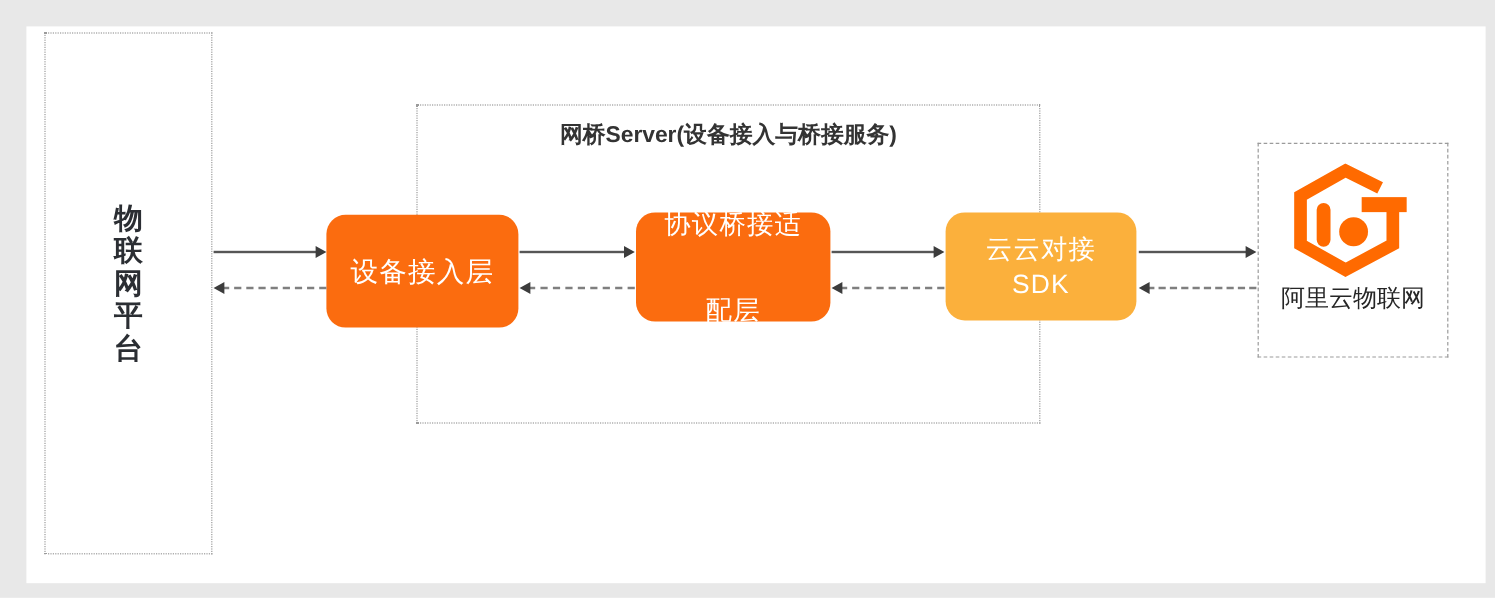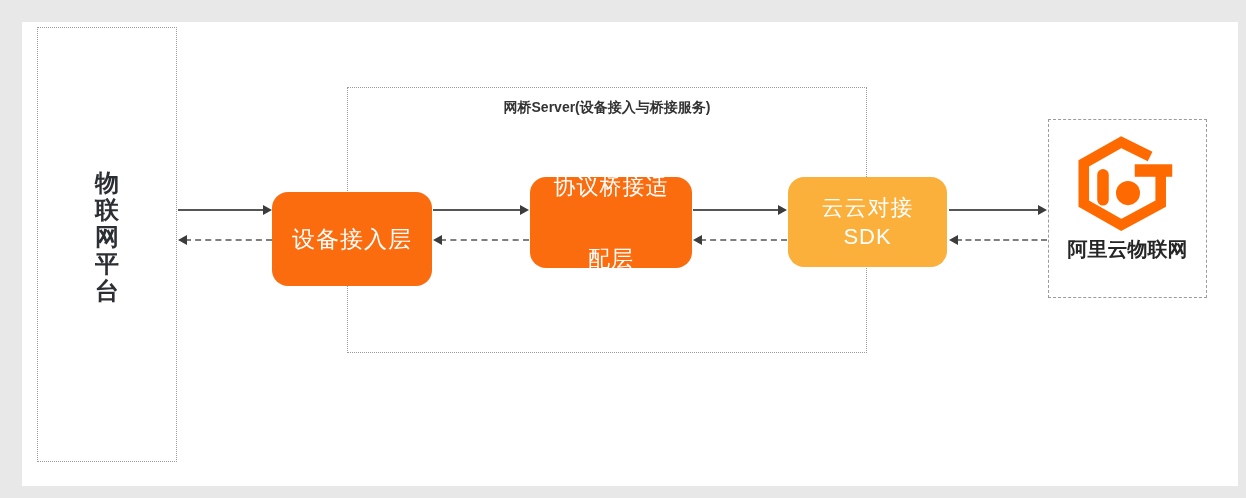--- a/index.html
+++ b/index.html
@@ -28,39 +28,39 @@
     color:#2B2E33;letter-spacing:0;
     margin-top:-16px;
   }
   .bridge-container{
     left:325px;top:65px;width:520px;height:266px;
     border:1px dotted #9B9B9B;
   }
   .bridge-title{
     margin-top:11px;
     text-align:center;
-    font-size:14px;font-weight:600;color:#333333;
+    font-size:19px;font-weight:600;color:#333333;
   }
   .right-panel{
     left:1026px;top:97px;width:159px;height:179px;
     border:1px dashed #9B9B9B;
     display:flex;flex-direction:column;align-items:center;
     padding-top:16px;
   }
-  .rlabel{margin-top:6px;text-align:center;font-size:20px;font-weight:bold;color:#262626;line-height:24px;}
+  .rlabel{margin-top:6px;text-align:center;font-size:20px;font-weight:normal;color:#262626;line-height:24px;}
   
   .node{
     position:absolute;border-radius:16px;
     display:flex;flex-direction:column;align-items:center;justify-content:center;
     color:#FFFFFF;text-align:center;
   }
   .node-orange{background:#FB6C0F;}
   .node-amber{background:#FBB03C;}
   .node .nl{font-size:22px;line-height:29px;font-weight:500;letter-spacing:1px;}
-  .node1{left:250px;top:170px;width:160px;height:94px;}
+  .node1{left:250px;top:157px;width:160px;height:94px;}
   .node1 .nl{font-size:23px;}
   .node2{left:508px;top:155px;width:162px;height:91px;gap:43px;}
   .node3{left:766px;top:155px;width:159px;height:90px;}
   
   .arrow{position:absolute;height:10px;}
   .arrow .line{position:absolute;top:4px;border-top:2px solid #565656;left:0;right:7px;}
   .arrow.dashed .line{border-top:2px dashed #7F7F7F;left:7px;right:0;}
   .head{position:absolute;top:0;width:0;height:0;border-top:5px solid transparent;border-bottom:5px solid transparent;}
   .head-right{right:0;border-left:9px solid #3C3C3C;}
   .head-left{left:0;border-right:9px solid #3C3C3C;}

